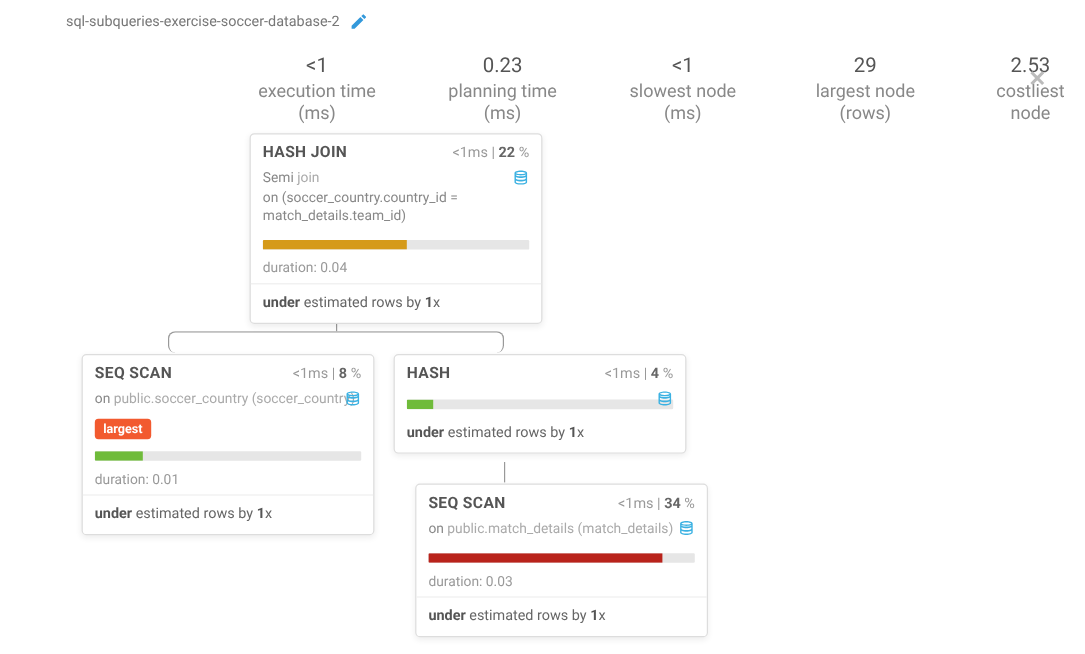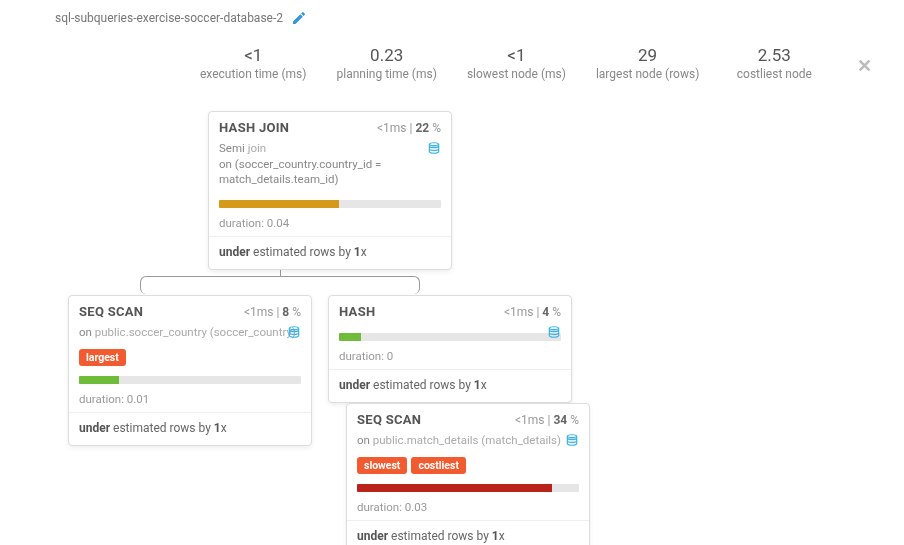--- a/index.html
+++ b/index.html
@@ -43,21 +43,21 @@
   .stat {
     text-align: center;
     min-width: 90px;
   }
   .stat-value {
     font-size: 17px;
     color: #555;
     font-weight: 400;
   }
   .stat-label {
-    font-size: 12px;
+    font-size: 15px;
     color: #888;
     margin-top: 2px;
   }
   .close-icon {
     position: absolute;
     top: 55px;
     right: 32px;
     font-size: 18px;
     color: #bbb;
     cursor: pointer;
@@ -268,45 +268,40 @@
         <svg viewBox="0 0 24 24">
             <path d="M12 2C7 2 3 3.6 3 5.5v13C3 20.4 7 22 12 22s9-1.6 9-3.5v-13C21 3.6 17 2 12 2zm0 2c4.4 0 7 1.1 7 1.5S16.4 7 12 7 5 5.9 5 5.5 7.6 4 12 4zm7 14.5c0 .4-2.6 1.5-7 1.5s-7-1.1-7-1.5V16c1.9 1 4.8 1.5 7 1.5s5.1-.5 7-1.5v2.5zm0-5c0 .4-2.6 1.5-7 1.5s-7-1.1-7-1.5V11c1.9 1 4.8 1.5 7 1.5s5.1-.5 7-1.5v2.5zm0-5c0 .4-2.6 1.5-7 1.5S5 8.9 5 8.5V7.7C6.9 8.6 9.8 9 12 9s5.1-.4 7-1.3v.8z"></path>
           </svg>
       </span>
     </div>
     <div class="bar-wrap" style="margin-top:-10px;">
       <div class="bar-track">
         <div class="bar-fill" style="width:10%;background:#6fbb3a;"></div>
       </div>
     </div>
-    <div class="duration-row">duration: 0</div>
     <div class="estimate-row">
       <span class="under">under</span><span> estimated rows by </span><span class="factor">1</span><span>x</span>
     </div>
   </div>
 
   <div class="node" style="left:298px; top:308px;">
     <div class="node-header">
       <span class="node-title">SEQ SCAN</span>
       <span class="node-meta">
         <span>&lt;1</span><span>ms</span><span> | </span><b>34</b><span> %</span>
       </span>
     </div>
     <div class="node-desc">
       <span>on </span><span style="color:#aaa;">public.match_details (match_details)</span>
       <span class="db-icon">
         <svg viewBox="0 0 24 24">
             <path d="M12 2C7 2 3 3.6 3 5.5v13C3 20.4 7 22 12 22s9-1.6 9-3.5v-13C21 3.6 17 2 12 2zm0 2c4.4 0 7 1.1 7 1.5S16.4 7 12 7 5 5.9 5 5.5 7.6 4 12 4zm7 14.5c0 .4-2.6 1.5-7 1.5s-7-1.1-7-1.5V16c1.9 1 4.8 1.5 7 1.5s5.1-.5 7-1.5v2.5zm0-5c0 .4-2.6 1.5-7 1.5s-7-1.1-7-1.5V11c1.9 1 4.8 1.5 7 1.5s5.1-.5 7-1.5v2.5zm0-5c0 .4-2.6 1.5-7 1.5S5 8.9 5 8.5V7.7C6.9 8.6 9.8 9 12 9s5.1-.4 7-1.3v.8z"></path>
           </svg>
       </span>
     </div>
-    <div class="tags">
-      <span class="tag">slowest</span>
-      <span class="tag">costliest</span>
-    </div>
     <div class="bar-wrap">
       <div class="bar-track">
         <div class="bar-fill" style="width:88%;background:#b9231b;"></div>
       </div>
     </div>
     <div class="duration-row">duration: 0.03</div>
     <div class="estimate-row">
       <span class="under">under</span><span> estimated rows by </span><span class="factor">1</span><span>x</span>
     </div>
   </div>

